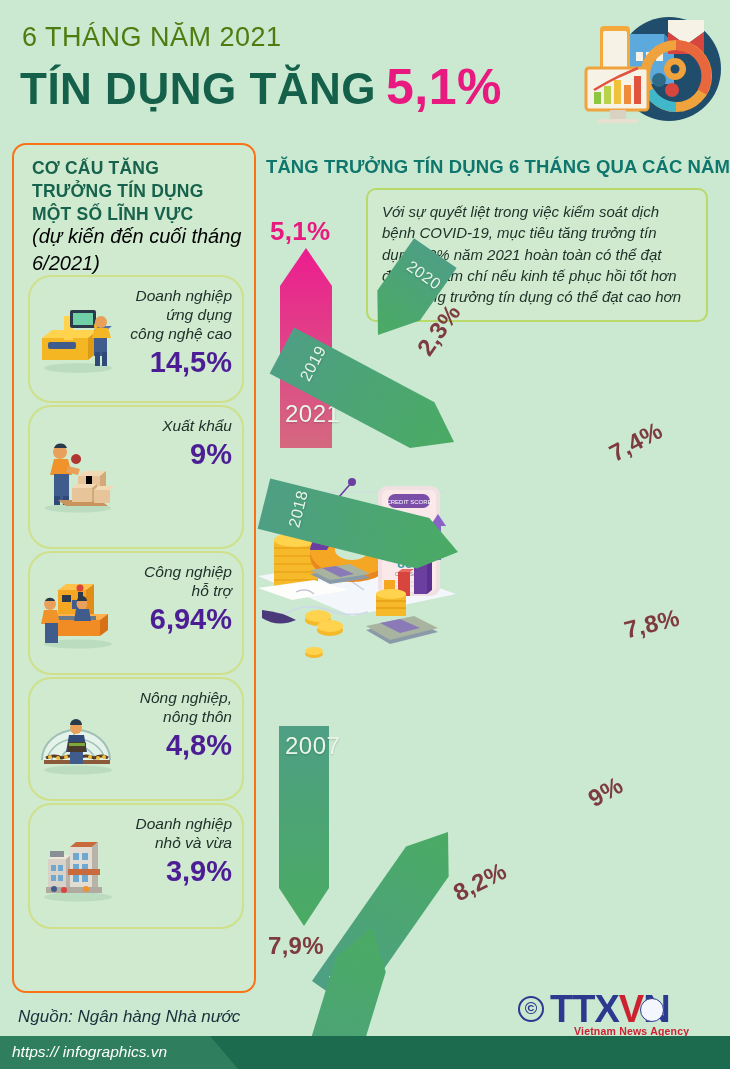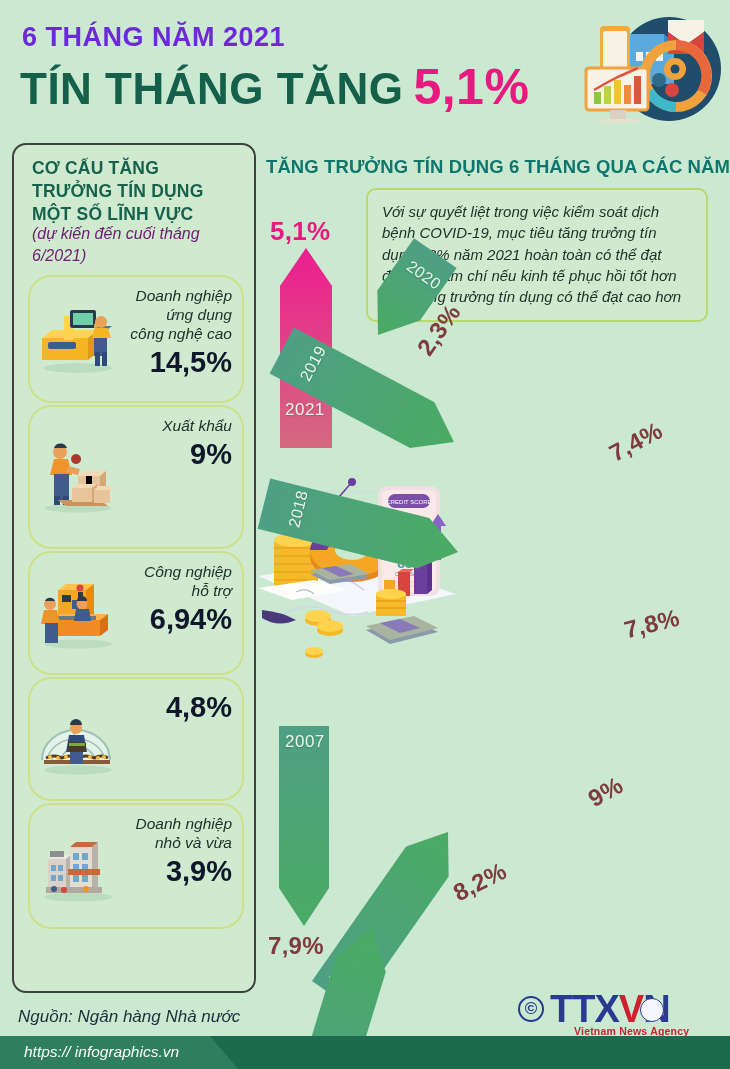--- a/index.html
+++ b/index.html
@@ -7,61 +7,61 @@
     width:730px; height:1069px; overflow:hidden;
     font-family:"Liberation Sans", sans-serif;
     background:#cbe8d1; position:relative;
   }
   #page { position:absolute; inset:0; background:#cbe8d1; }
 
   
   .header { position:absolute; left:0; top:0; width:730px; height:136px; }
   .hdr-sub {
     position:absolute; left:22px; top:22px;
-    font-size:27px; font-weight:700; letter-spacing:.5px;
-    color:#6d28d9; white-space:nowrap;
+    font-size:27px; font-weight:400; letter-spacing:.5px;
+    color:#4d7c0f; white-space:nowrap;
   }
   .hdr-main {
     position:absolute; left:20px; top:58px;
     font-size:44px; font-weight:800; letter-spacing:.5px;
     color:#14604a; white-space:nowrap;
   }
   .hdr-main .pct { color:#e8197f; font-size:50px; margin-left:10px; }
 
   .hdr-art { position:absolute; right:8px; top:8px; width:150px; height:122px; }
 
   
   .sidebar {
     position:absolute; left:12px; top:143px; width:244px; height:850px;
-    border:2px solid #404040; border-radius:14px; background:#cfeacf;
+    border:2px solid #f97316; border-radius:14px; background:#cfeacf;
   }
   .side-title {
     position:absolute; left:18px; top:12px; width:212px;
     font-size:17.5px; font-weight:800; line-height:1.32;
     color:#17624c; letter-spacing:.2px;
   }
   .side-note {
     position:absolute; left:18px; top:78px; width:212px;
-    font-size:16px; font-style:italic; line-height:1.35; color:#701a75;
+    font-size:20px; font-style:italic; line-height:1.35; color:#000000;
   }
   .cards { position:absolute; left:14px; top:130px; width:216px; }
   .card {
     position:relative; width:216px; border:2px solid #cfe08a;
     border-radius:23px; background:#cfeacf; margin-bottom:2px;
     overflow:hidden;
   }
   .card-art { position:absolute; left:4px; top:50%; transform:translateY(-50%);
               width:86px; height:74px; }
   .card-txt { padding:10px 10px 10px 96px; text-align:right; }
   .card-label {
     font-size:15.5px; font-style:italic; line-height:1.22; color:#20312b;
     white-space:pre-line;
   }
   .card-val {
-    font-size:29px; font-weight:800; color:#0f172a; line-height:1.12;
+    font-size:29px; font-weight:800; color:#4c1d95; line-height:1.12;
     margin-top:2px; font-style:normal;
   }
 
   
   .rtitle {
     position:absolute; left:266px; top:156px;
     font-size:18.5px; font-weight:800; color:#0f766e; letter-spacing:.1px;
     white-space:nowrap;
   }
 
@@ -72,21 +72,21 @@
   }
   .callout p {
     font-size:15px; font-style:italic; line-height:1.42; color:#1d3027;
   }
 
   
   .chart { position:absolute; left:256px; top:180px; width:474px; height:810px; }
   .arrow-wrap { position:absolute; }
   .arrow-svg { display:block; overflow:visible; }
   .yr {
-    position:absolute; color:#eaf6ea; font-size:17px; font-weight:400;
+    position:absolute; color:#eaf6ea; font-size:24px; font-weight:400;
     letter-spacing:.5px; white-space:nowrap; text-shadow:0 1px 2px rgba(0,0,0,.18);
   }
   .pctlab {
     position:absolute; color:#7d3b3f; font-size:24px; font-weight:800;
     white-space:nowrap; letter-spacing:.3px;
   }
   .pctlab.pink { color:#e8197f; font-size:26px; }
 
   .centerart { position:absolute; left:256px; top:468px; width:205px; height:200px; }
 
@@ -98,21 +98,21 @@
   .footbar {
     position:absolute; left:0; top:1036px; width:730px; height:33px;
     background:#1d6b4f;
   }
   .foottab {
     position:absolute; left:0; top:1036px; height:33px; width:238px;
     background:#2f7f5f;
     clip-path:polygon(0 0, 210px 0, 238px 33px, 0 33px);
   }
   .foottab span {
-    position:absolute; left:24px; top:7px; font-size:15.5px;
+    position:absolute; left:12px; top:7px; font-size:15.5px;
     font-style:italic; color:#ffffff; white-space:nowrap;
   }
   .logo { position:absolute; right:12px; top:990px; width:200px; height:46px; }
   .logo .cmark {
     position:absolute; left:0; top:6px; width:26px; height:26px;
     border:2.5px solid #2b3a8f; border-radius:50%;
     color:#2b3a8f; font-size:17px; font-weight:700; text-align:center; line-height:21px;
   }
   .logo .ttxvn {
     position:absolute; left:32px; top:-2px;
@@ -129,21 +129,21 @@
   }
 </style>
 </head>
 <body>
 
 <div id="page">
 
   <div class="header">
     <div class="hdr-sub">6 THÁNG NĂM 2021</div>
     <div class="hdr-main">
-      <span>TÍN THÁNG TĂNG</span><span class="pct">5,1%</span>
+      <span>TÍN DỤNG TĂNG</span><span class="pct">5,1%</span>
     </div>
 
     <div class="hdr-art">
       <svg viewBox="0 0 150 122" width="150" height="122">
         <circle cx="97" cy="61" r="52" fill="#1f4d6b"></circle>
         <rect x="28" y="18" width="30" height="52" rx="4" fill="#f4a93c"></rect>
         <rect x="31" y="23" width="24" height="38" rx="2" fill="#f6f2e6"></rect>
         <circle cx="43" cy="65" r="2.5" fill="#e8e0cf"></circle>
         <path d="M58 26 h34 l10 10 v40 h-44z" fill="#5ba9dd"></path>
         <path d="M92 26 l10 10 h-10z" fill="#3e88bb"></path>
@@ -290,20 +290,22 @@
             </g>
             <circle cx="42" cy="26" r="6" fill="#e8a05a"></circle>
             <path d="M36 23 a6 6 0 0 1 12 0z" fill="#2b3a4a"></path>
             <path d="M35 33 h15 l3 17 h-21z" fill="#2f4a78"></path>
             <rect x="36" y="48" width="13" height="14" fill="#3f5c8c"></rect>
             <rect x="34" y="40" width="18" height="10" rx="1.5" fill="#4a3a2a"></rect>
             <rect x="35" y="41" width="16" height="3" fill="#7aa83c"></rect>
           </svg>
         </div>
         <div class="card-txt">
+          <div class="card-label">Nông nghiệp,
+nông thôn</div>
           <div class="card-val">4,8%</div>
         </div>
       </div>
 
       <div class="card" style="height:126px">
         <div class="card-art">
           <svg viewBox="0 0 86 74" width="86" height="74">
             <ellipse cx="44" cy="68" rx="34" ry="4.5" fill="#bcdcc0"></ellipse>
             <path d="M14 30 h18 v34 h-18z" fill="#d8d2c8"></path>
             <path d="M14 30 l5-4 h18 l-5 4z" fill="#ece7dd"></path>

